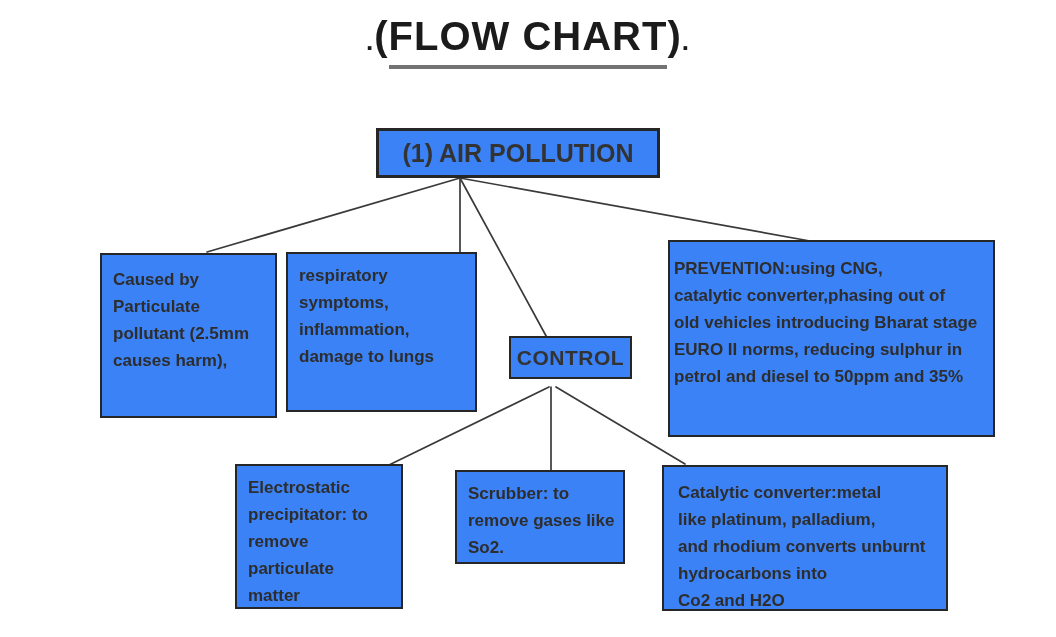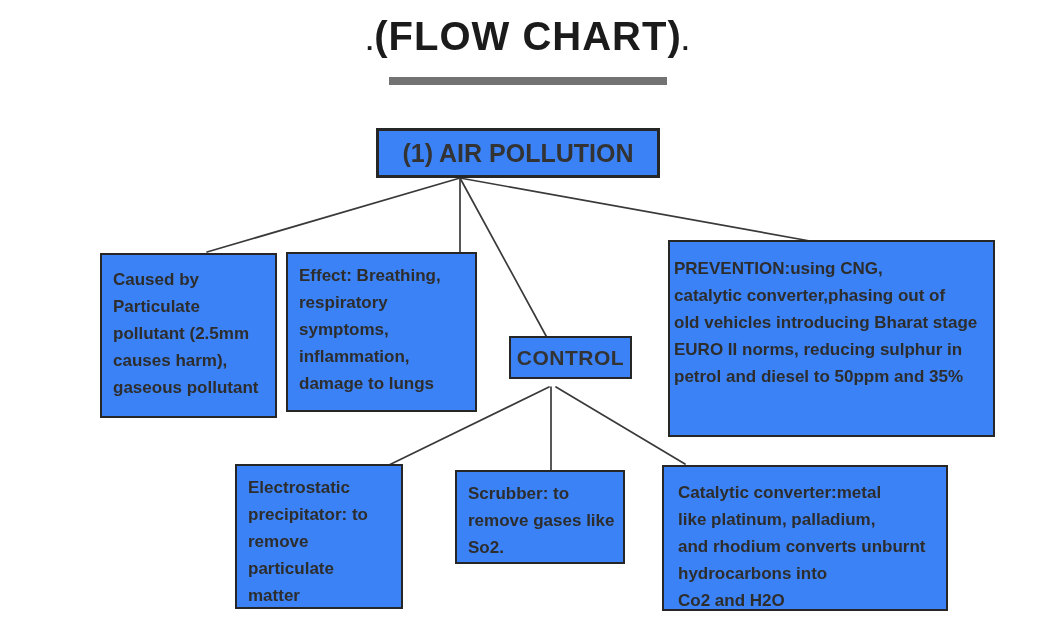--- a/index.html
+++ b/index.html
@@ -25,22 +25,22 @@
     font-weight: 700;
     letter-spacing: 1px;
     color: #1b1b1b;
     white-space: nowrap;
   }
   .title .tiny-dot {
     font-size: 26px;
     font-weight: 700;
   }
   .title .underlined {
-    border-bottom: 8px solid #737373;
-    padding-bottom: 19px;
+    border-bottom: 4px solid #737373;
+    padding-bottom: 7px;
   }
   .edges {
     position: absolute;
     left: 0;
     top: 0;
     width: 1056px;
     height: 637px;
   }
   .edges line {
     stroke: #3a3a3a;
@@ -100,25 +100,23 @@
 
   <div class="node node-root">
     <div class="ln">(1) AIR POLLUTION</div>
   </div>
 
   <div class="node node-causes">
       <div class="ln">Caused by</div>
       <div class="ln">Particulate</div>
       <div class="ln">pollutant (2.5mm</div>
       <div class="ln">causes harm),</div>
-      <div class="ln">gaseous pollutant</div>
     </div>
 
   <div class="node node-effects">
-      <div class="ln">Effect: Breathing,</div>
       <div class="ln">respiratory</div>
       <div class="ln">symptoms,</div>
       <div class="ln">inflammation,</div>
       <div class="ln">damage to lungs</div>
     </div>
 
   <div class="node node-prevention">
       <div class="ln">PREVENTION:using CNG,</div>
       <div class="ln">catalytic converter,phasing out of</div>
       <div class="ln">old vehicles introducing Bharat stage</div>

